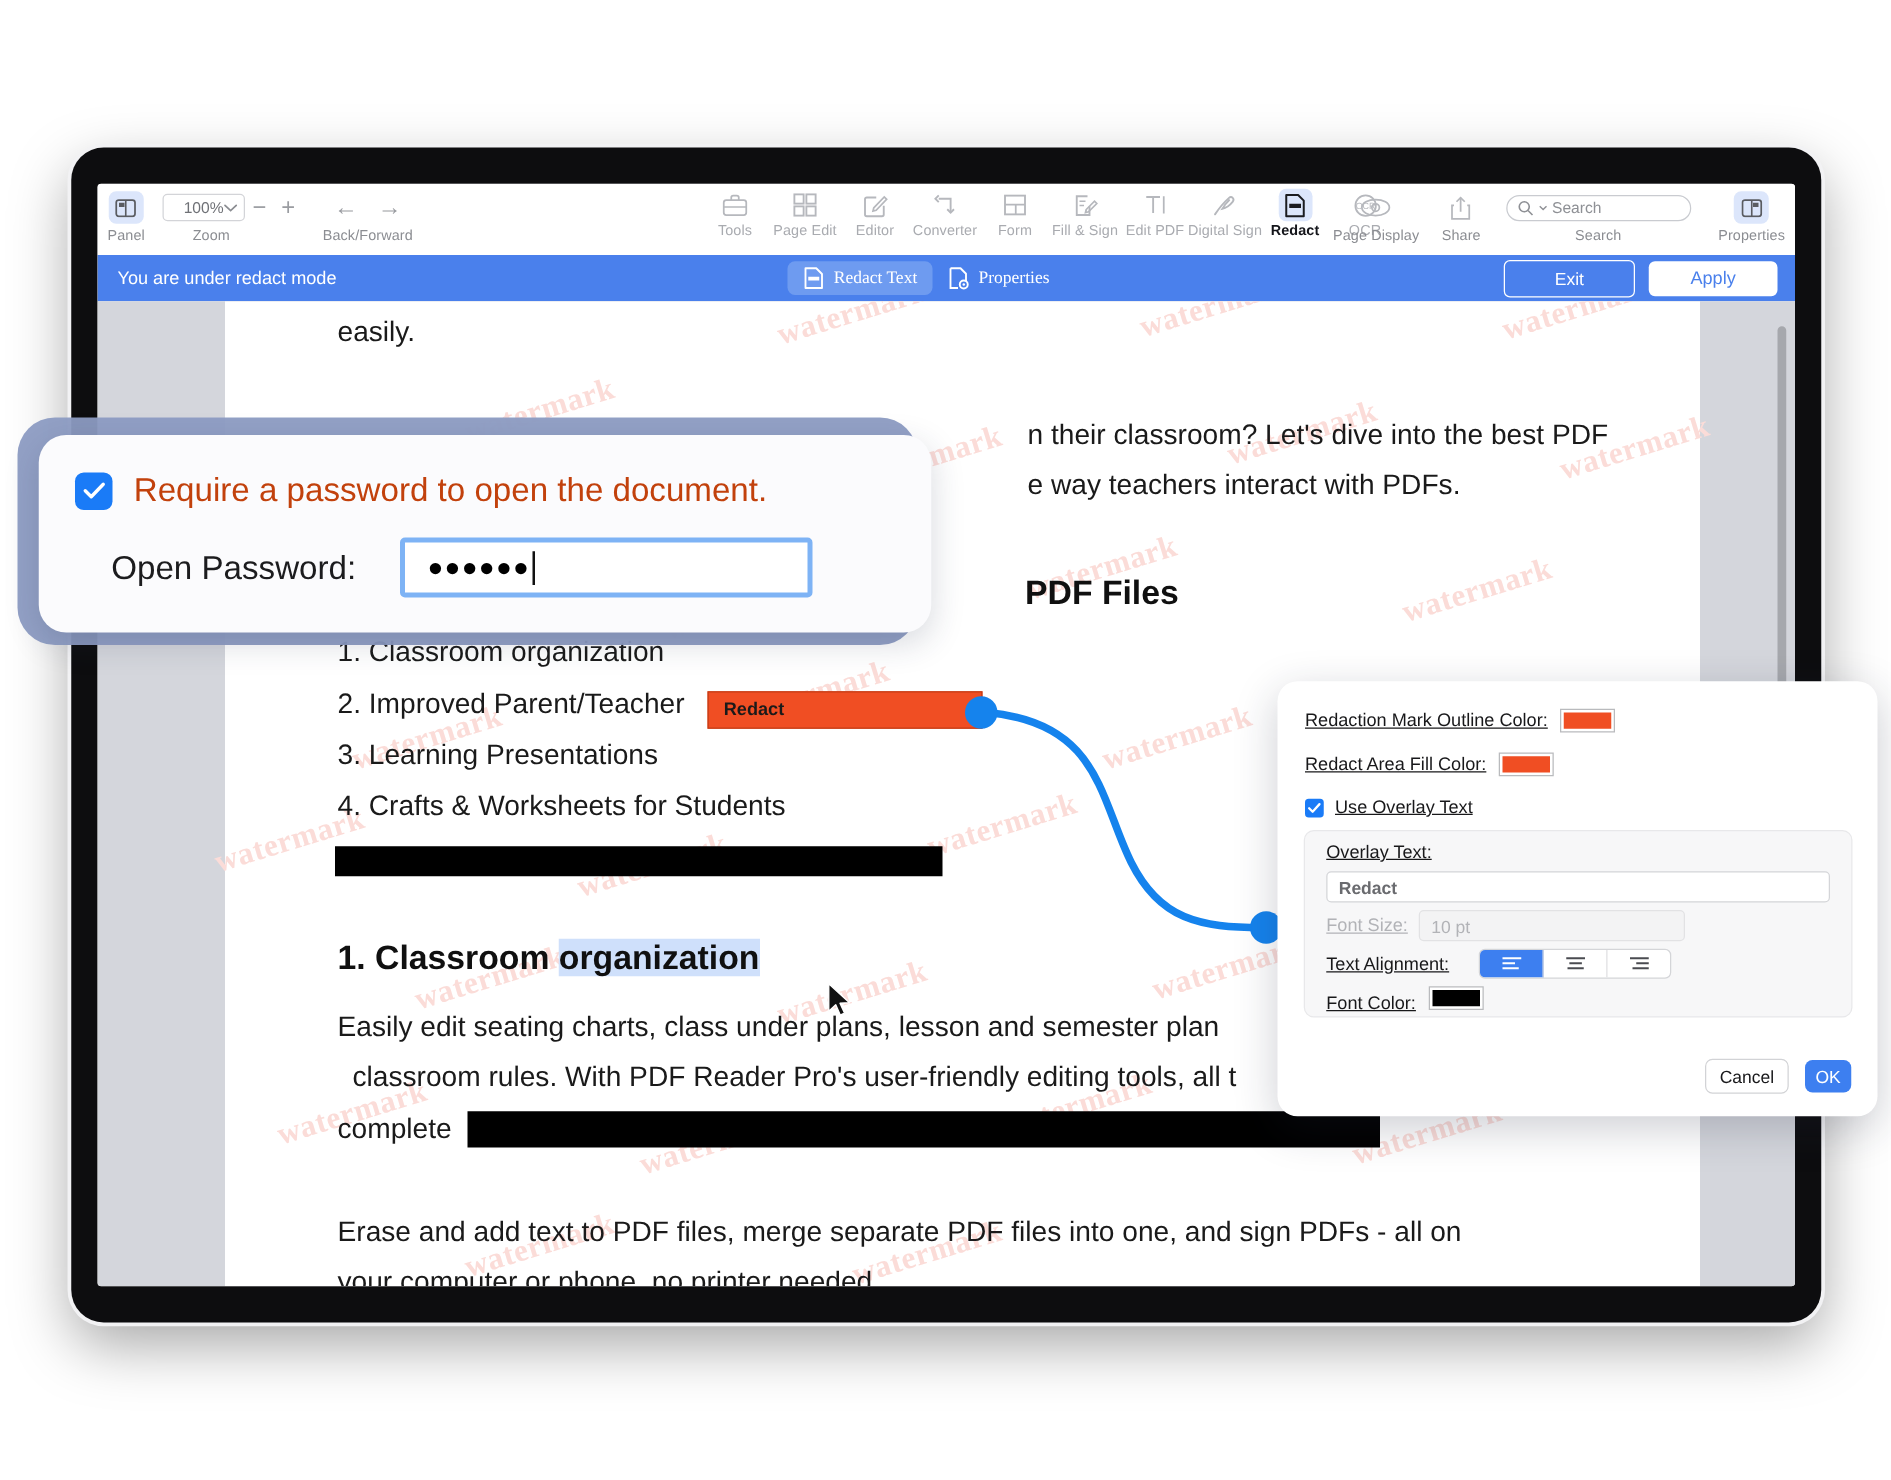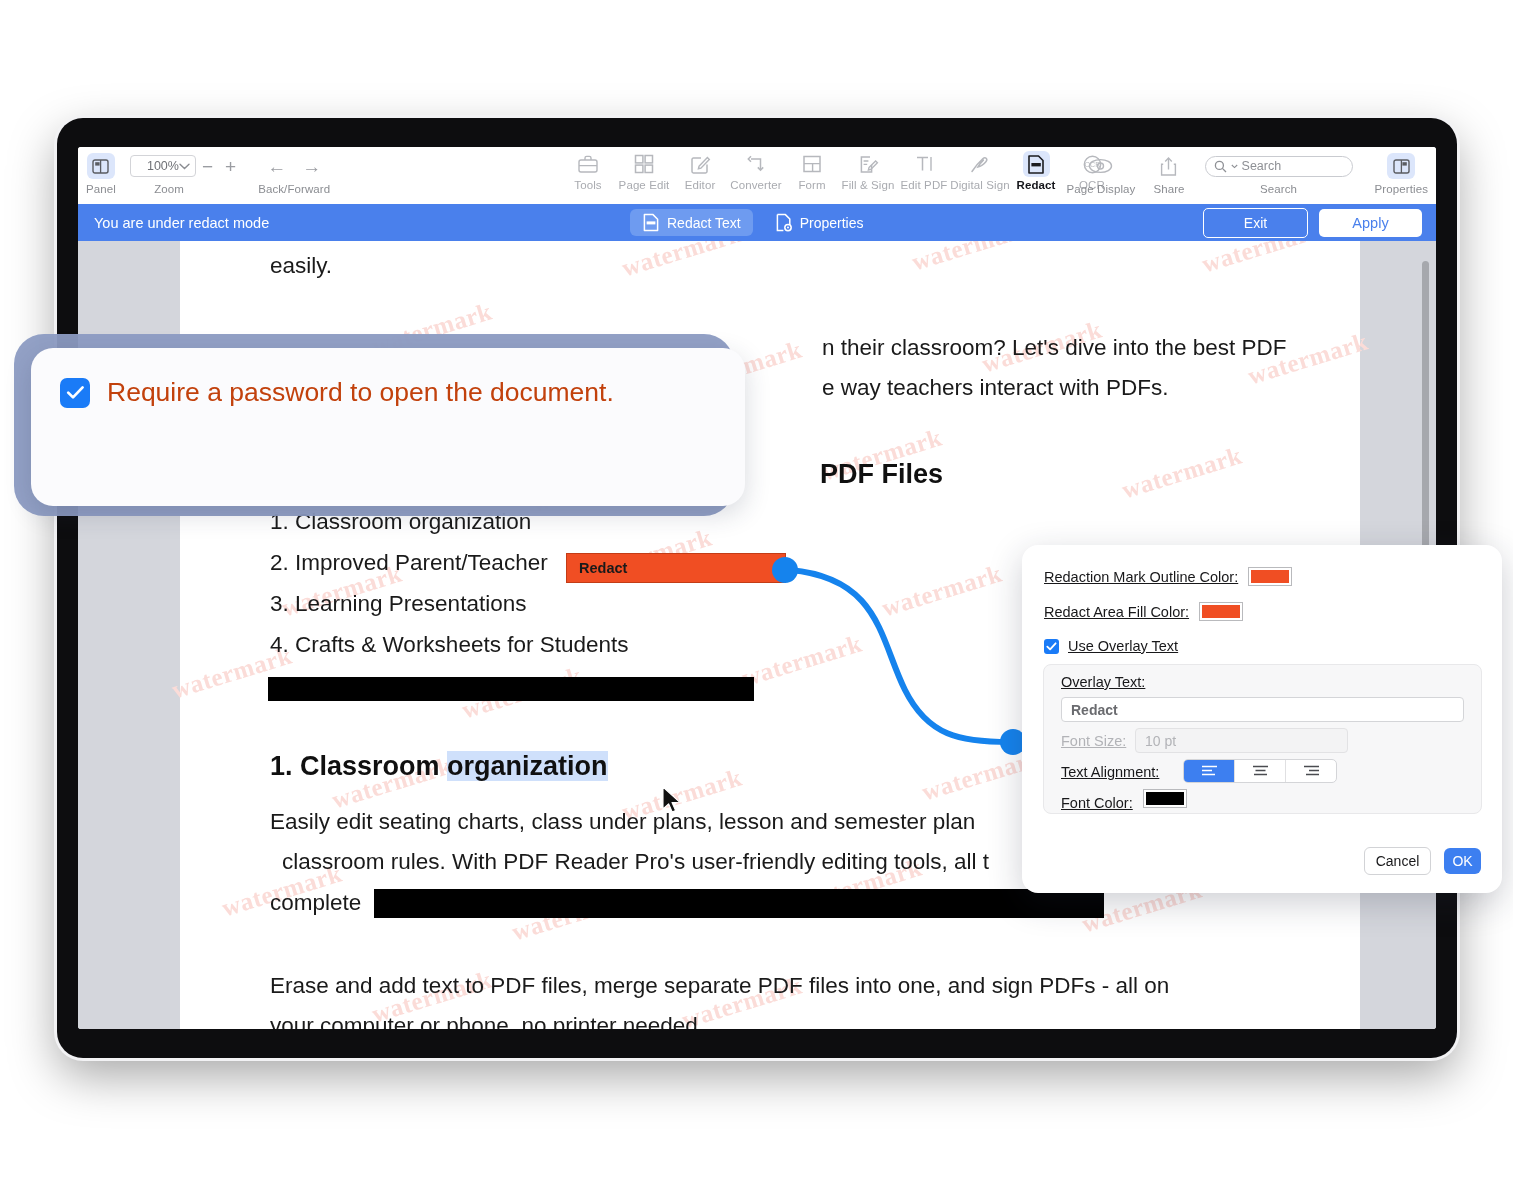--- a/index.html
+++ b/index.html
@@ -57,21 +57,21 @@
     background:#fff;display:flex;align-items:center;padding:0 8px;box-sizing:border-box;gap:4px;
   }
   .searchbox .ph{font-size:12.5px;color:#8e9095;}
 
   
   .redactbar{
     position:absolute;left:0;top:57px;width:1358px;height:37px;
     background:#4a80ec;display:flex;align-items:center;
   }
   .rb-msg{position:absolute;left:16px;font-size:14.5px;color:#fff;}
-  .rb-center{position:absolute;left:552px;display:flex;align-items:center;gap:10px;}
+  .rb-center{position:absolute;left:552px;display:flex;align-items:center;font-family:Liberation Serif, serif;}
   .rb-chip{
     display:flex;align-items:center;gap:7px;height:27px;padding:0 12px;
     border-radius:6px;background:#6e9bf0;
   }
   .rb-chip.plain{background:transparent;}
   .rb-chip span{font-size:14px;color:#fff;}
   .rb-right{position:absolute;right:14px;display:flex;align-items:center;gap:11px;}
   .btn-exit{
     width:103px;height:28px;border:1px solid #ffffff;border-radius:5px;
     background:transparent;color:#fff;font-size:14px;
@@ -510,20 +510,27 @@
   <div class="pw-shadow"></div>
   <div class="pw-card">
     <div class="pw-row1">
       <div class="chk">
         <svg width="19" height="15" viewBox="0 0 19 15">
           <path d="M2.2 7.6 L7 12.4 L16.6 2.4" fill="none" stroke="#fff" stroke-width="2.7" stroke-linecap="round" stroke-linejoin="round"></path>
         </svg>
       </div>
       <div class="pw-label1">Require a password to open the document.</div>
     </div>
+    <div class="pw-row2">
+      <div class="pw-label2">Open Password:</div>
+      <div class="pw-field">
+        <div class="pw-dots">●●●●●●</div>
+        <div class="caret"></div>
+      </div>
+    </div>
   </div>
 
   <div class="rp-card">
 
     <div class="rp-row" style="left:22px;top:22px;gap:10px;">
       <div class="rp-lbl">Redaction Mark Outline Color:</div>
       <div class="swatch" style="width:44px;height:19px;box-sizing:border-box;">
         <i style="width:100%;height:100%;background:#f04e23;"></i>
       </div>
     </div>

